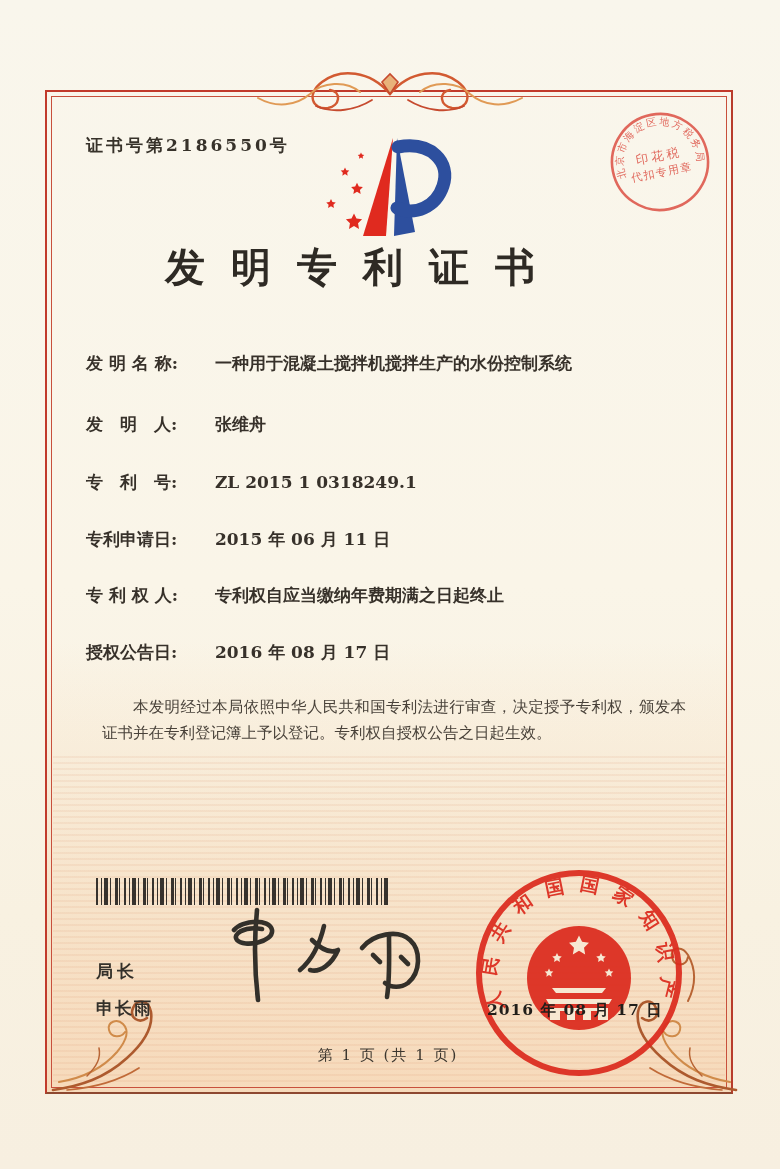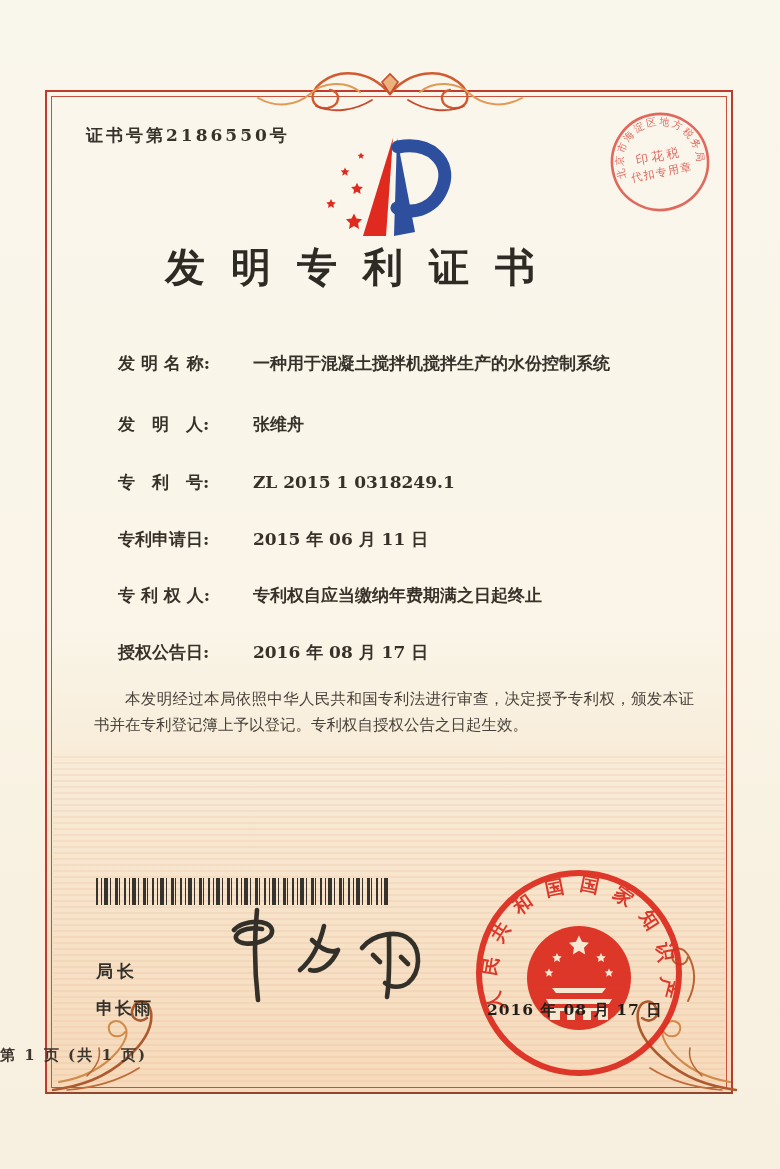--- a/index.html
+++ b/index.html
@@ -20,35 +20,35 @@
   .frame-inner{
     position:absolute;left:4px;top:4px;right:4px;bottom:4px;
     border:1px solid #c8503c;box-sizing:border-box;
   }
   .guilloche{
     position:absolute;left:6px;right:6px;bottom:6px;height:330px;
     background:repeating-linear-gradient(180deg,rgba(214,130,88,.10) 0 2px,rgba(255,255,255,0) 2px 6px);
     pointer-events:none;
   }
   
-  .cert-no{position:absolute;left:86px;top:124px;font-size:17px;letter-spacing:3px;color:#37322a;font-weight:600;}
+  .cert-no{position:absolute;left:86px;top:134px;font-size:17px;letter-spacing:3px;color:#37322a;font-weight:600;}
   .title{
     position:absolute;left:0;top:240px;width:700px;text-align:center;
     font-size:40px;font-weight:600;color:#2e2a24;letter-spacing:26px;padding-left:26px;box-sizing:border-box;
   }
   .fields{position:absolute;left:86px;top:352px;width:620px;}
   .field-row{position:absolute;left:0;font-size:17px;font-weight:600;color:#37312a;white-space:nowrap;}
-  .field-row .lbl{display:inline-block;min-width:112px;margin-left:32px;}
-  .field-row .val{margin-left:17px;font-weight:600;}
+  .field-row .lbl{display:inline-block;min-width:112px;}
+  .field-row .val{margin-left:11px;font-weight:600;}
   .row0{top:0px;}.row1{top:61px;}.row2{top:119px;}.row3{top:176px;}.row4{top:232px;}.row5{top:289px;}
   .body-text{
     position:absolute;left:86px;top:678px;width:616px;
     font-size:15.5px;line-height:26px;color:#49423a;text-align:justify;
   }
-  .body-text p{margin:8px;text-indent:2em;}
+  .body-text p{margin:16px;text-indent:2em;}
   
   .barcode{
     position:absolute;left:96px;top:878px;width:292px;height:27px;
     background:
       repeating-linear-gradient(90deg,
         #1d1b19 0 2px, transparent 2px 5px,
         #1d1b19 5px 6px, transparent 6px 8px,
         #1d1b19 8px 12px, transparent 12px 14px,
         #1d1b19 14px 15px, transparent 15px 19px,
         #1d1b19 19px 22px, transparent 22px 23px,
@@ -59,22 +59,22 @@
   .officer .name{display:block;margin-top:14px;letter-spacing:2px;}
   .signature{position:absolute;left:212px;top:898px;}
   
   .seal{position:absolute;left:468px;top:862px;}
   .seal-date{
     position:absolute;left:487px;top:1000px;width:175px;
     font-size:15.5px;font-weight:700;color:#211e1a;letter-spacing:1px;white-space:nowrap;
   }
   .stamp{position:absolute;left:604px;top:106px;transform:rotate(-11deg);opacity:.92;}
   .footer{
-    position:absolute;left:0;top:1046px;width:776px;text-align:left;
-    font-size:15px;color:#3c362e;letter-spacing:2px;font-weight:700;
+    position:absolute;left:0;top:1046px;width:776px;text-align:center;
+    font-size:15px;color:#3c362e;letter-spacing:2px;font-weight:400;
   }
   .ornament{position:absolute;pointer-events:none;}
   .orn-top{left:252px;top:48px;}
   .orn-bl{left:47px;bottom:73px;}
   .orn-br{left:592px;bottom:73px;}
   .logo{position:absolute;left:315px;top:134px;}
 </style>
 </head>
 <body>
 

